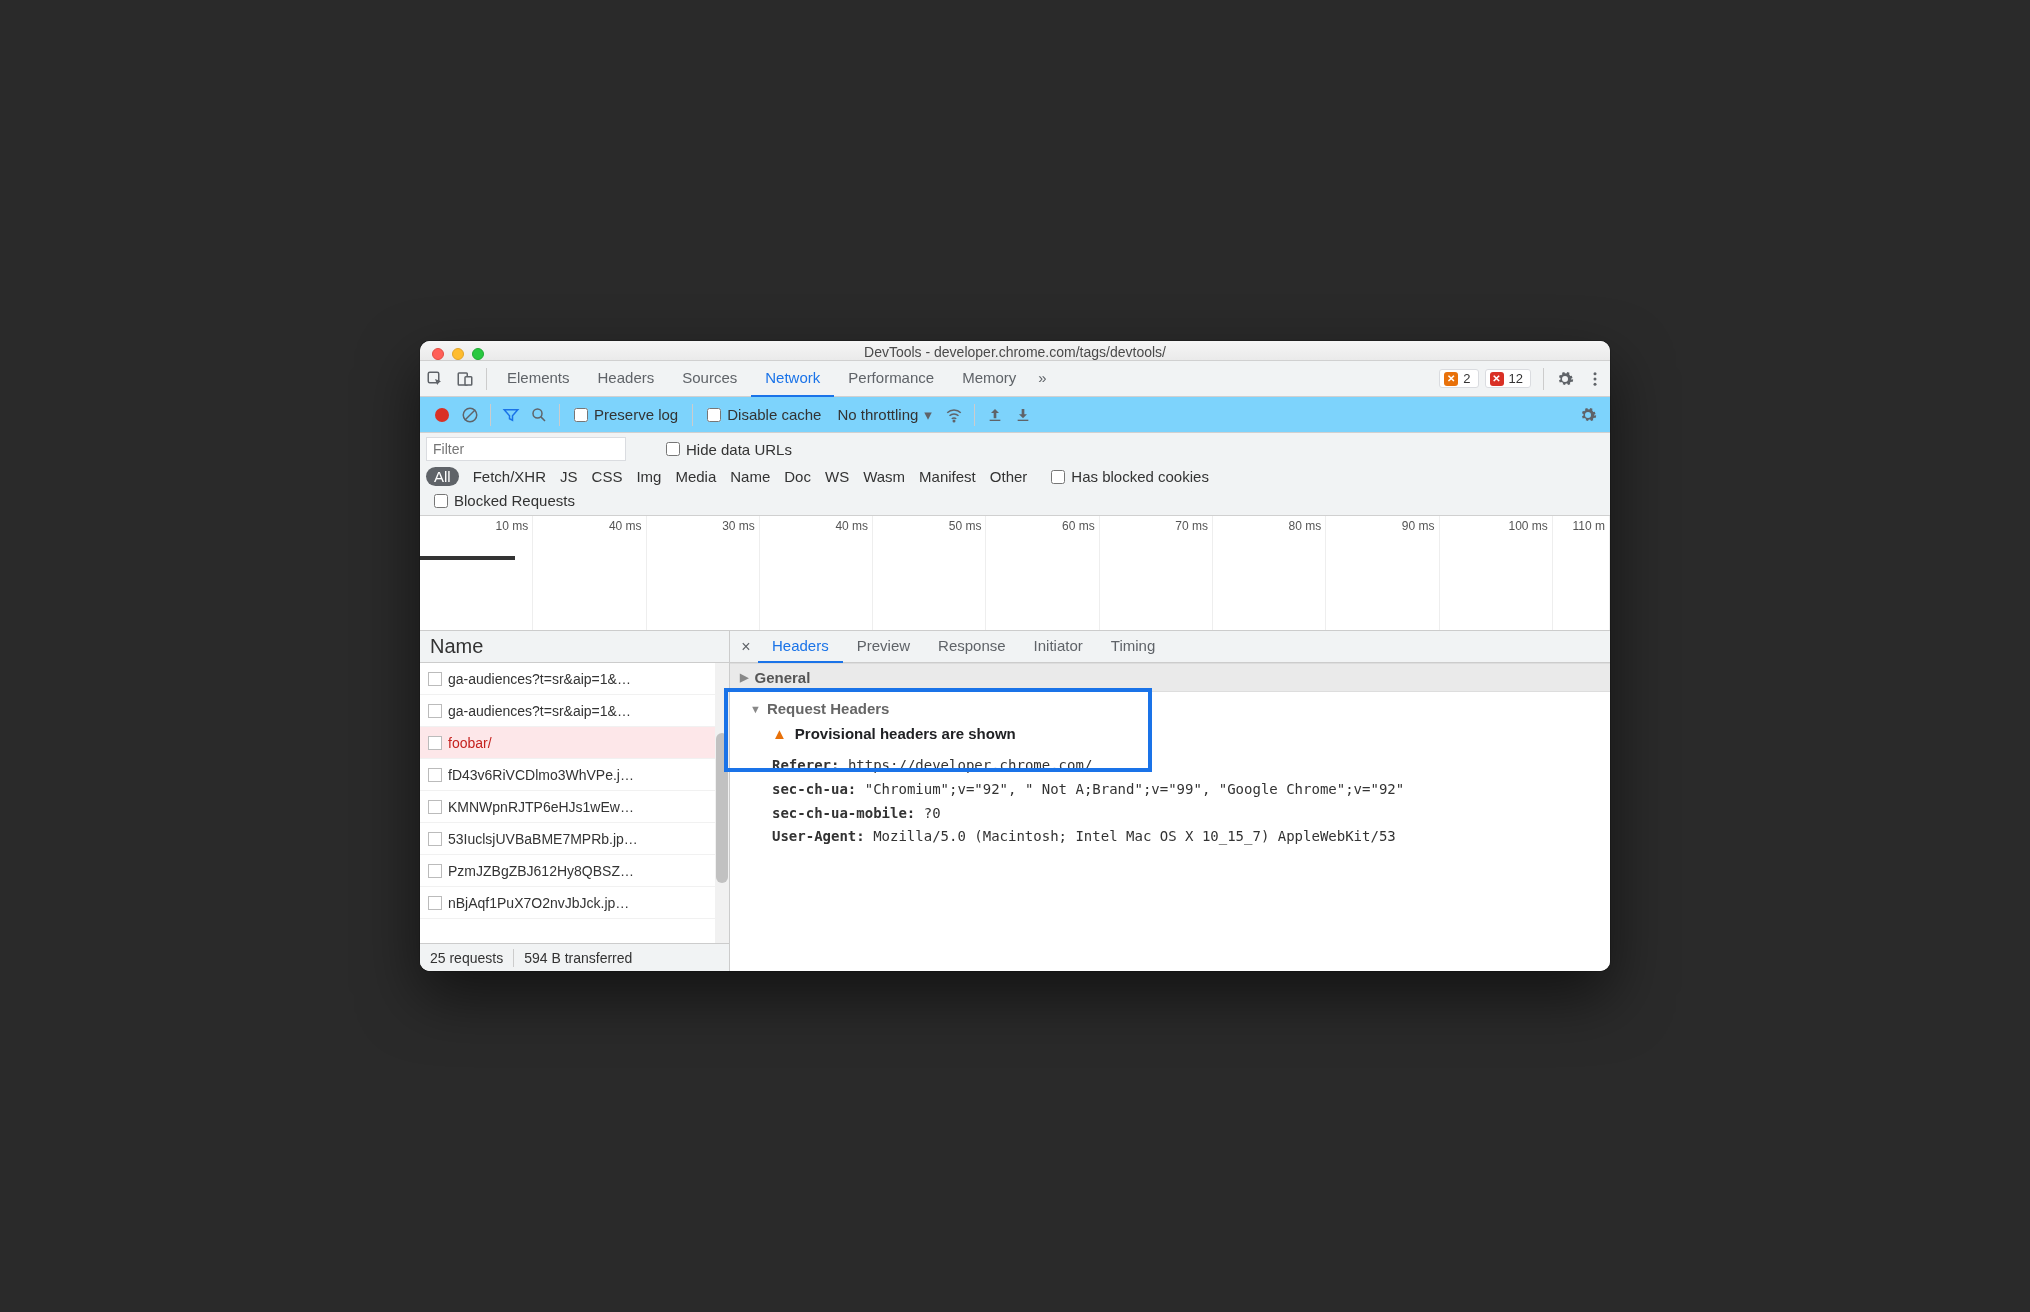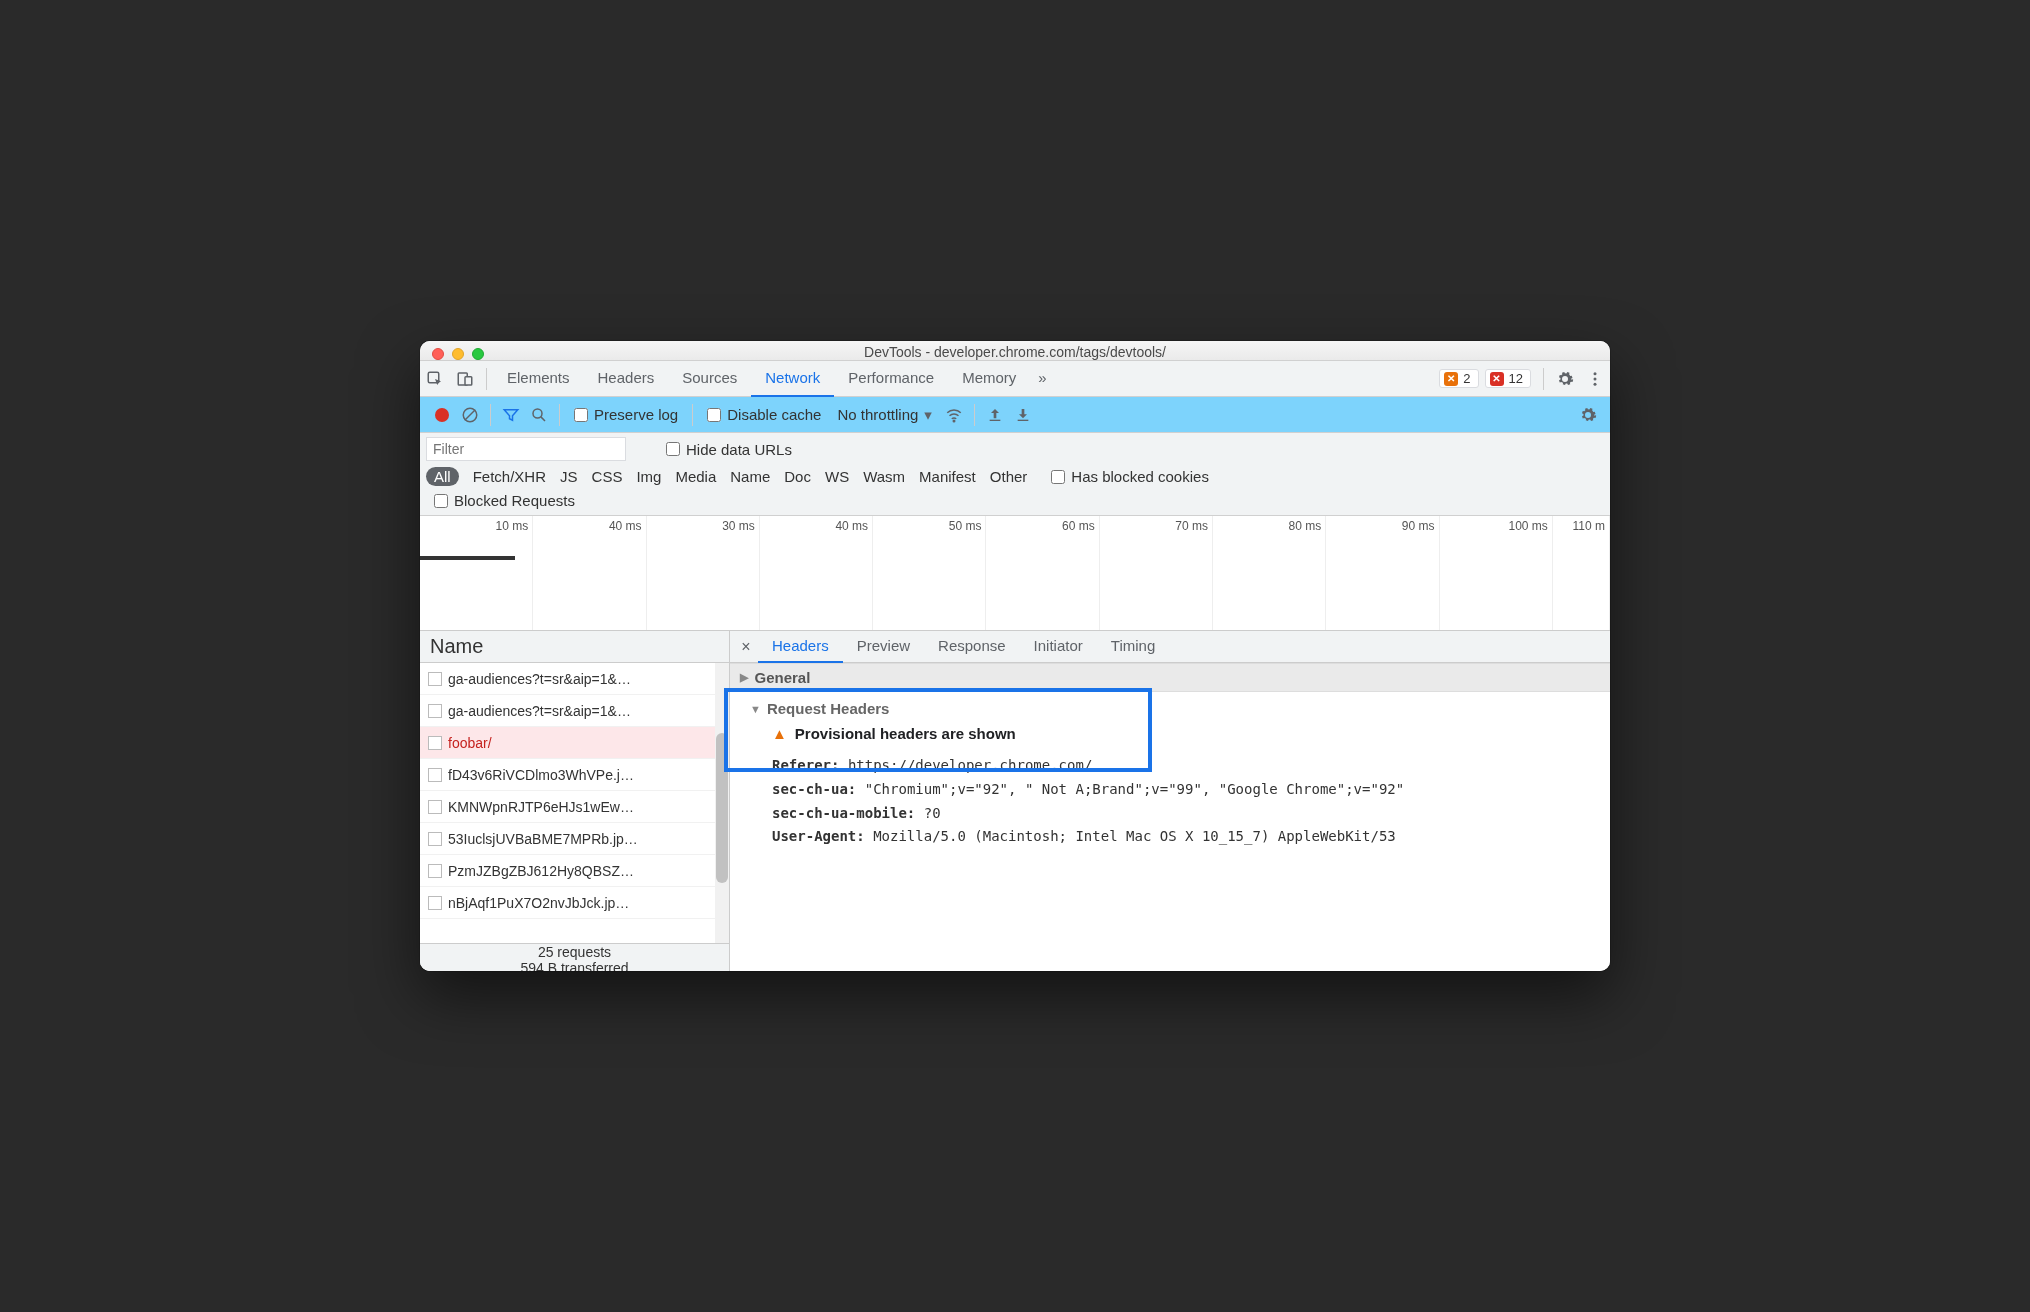--- a/index.html
+++ b/index.html
@@ -115,21 +115,21 @@
 
 .main { display:flex; height:340px; background:#fff; }
 .namepanel { width:310px; border-right:1px solid #ccc; display:flex; flex-direction:column;}
 .namehdr { height:32px; border-bottom:1px solid #ccc; background:#f1f3f4; display:flex; align-items:center; padding:0 10px; font-size:20px; color:#333;}
 .namelist { flex:1; overflow:hidden; position:relative;}
 .namelist .scroll-track { position:absolute; right:0; top:0; width:14px; bottom:0; background:#f1f1f1;}
 .namelist .scroll-thumb { position:absolute; right:1px; top:70px; width:12px; height:150px; background:#c1c1c1; border-radius:6px;}
 .nrow { height:32px; display:flex; align-items:center; gap:6px; padding:0 8px; font-size:14px; border-bottom:1px solid #f1f1f1; white-space:nowrap; overflow:hidden; text-overflow:ellipsis;}
 .nrow.sel { background:#fde7e9; color:#c5221f;}
 .fileic { width:14px; height:14px; border:1px solid #bbb; flex-shrink:0; background:#fff;}
-.statusbar { height:28px; border-top:1px solid #ccc; background:#f1f3f4; display:flex; align-items:center; padding:0 10px; font-size:14px; color:#333;flex-direction:column;}
+.statusbar { height:28px; border-top:1px solid #ccc; background:#f1f3f4; display:flex; align-items:center; padding:0 10px; font-size:14px; color:#333;}
 .statusbar .sdiv { width:1px; height:18px; background:#ccc; margin:0 10px;}
 
 .details { flex:1; display:flex; flex-direction:column; }
 .dtabs { height:32px; border-bottom:1px solid #ccc; background:#f1f3f4; display:flex; align-items:center; padding:0 4px;}
 .dtabs .close { width:24px; text-align:center; color:#5f6368; font-size:16px; cursor:pointer;}
 .dtab { padding:0 14px; height:32px; display:flex; align-items:center; font-size:15px; color:#5f6368; cursor:pointer; border-bottom:2px solid transparent;}
 .dtab.active { color:#1a73e8; border-bottom-color:#1a73e8;}
 .section { background:#eaeaea; border-top:1px solid #ddd; border-bottom:1px solid #ddd; padding:5px 10px; font-size:15px; font-weight:bold; color:#555; display:flex; align-items:center; gap:6px;}
 .tri { font-size:11px; color:#888;}
 .hdrbody { padding:8px 10px 10px 20px; font-size:15px; position:relative;}

